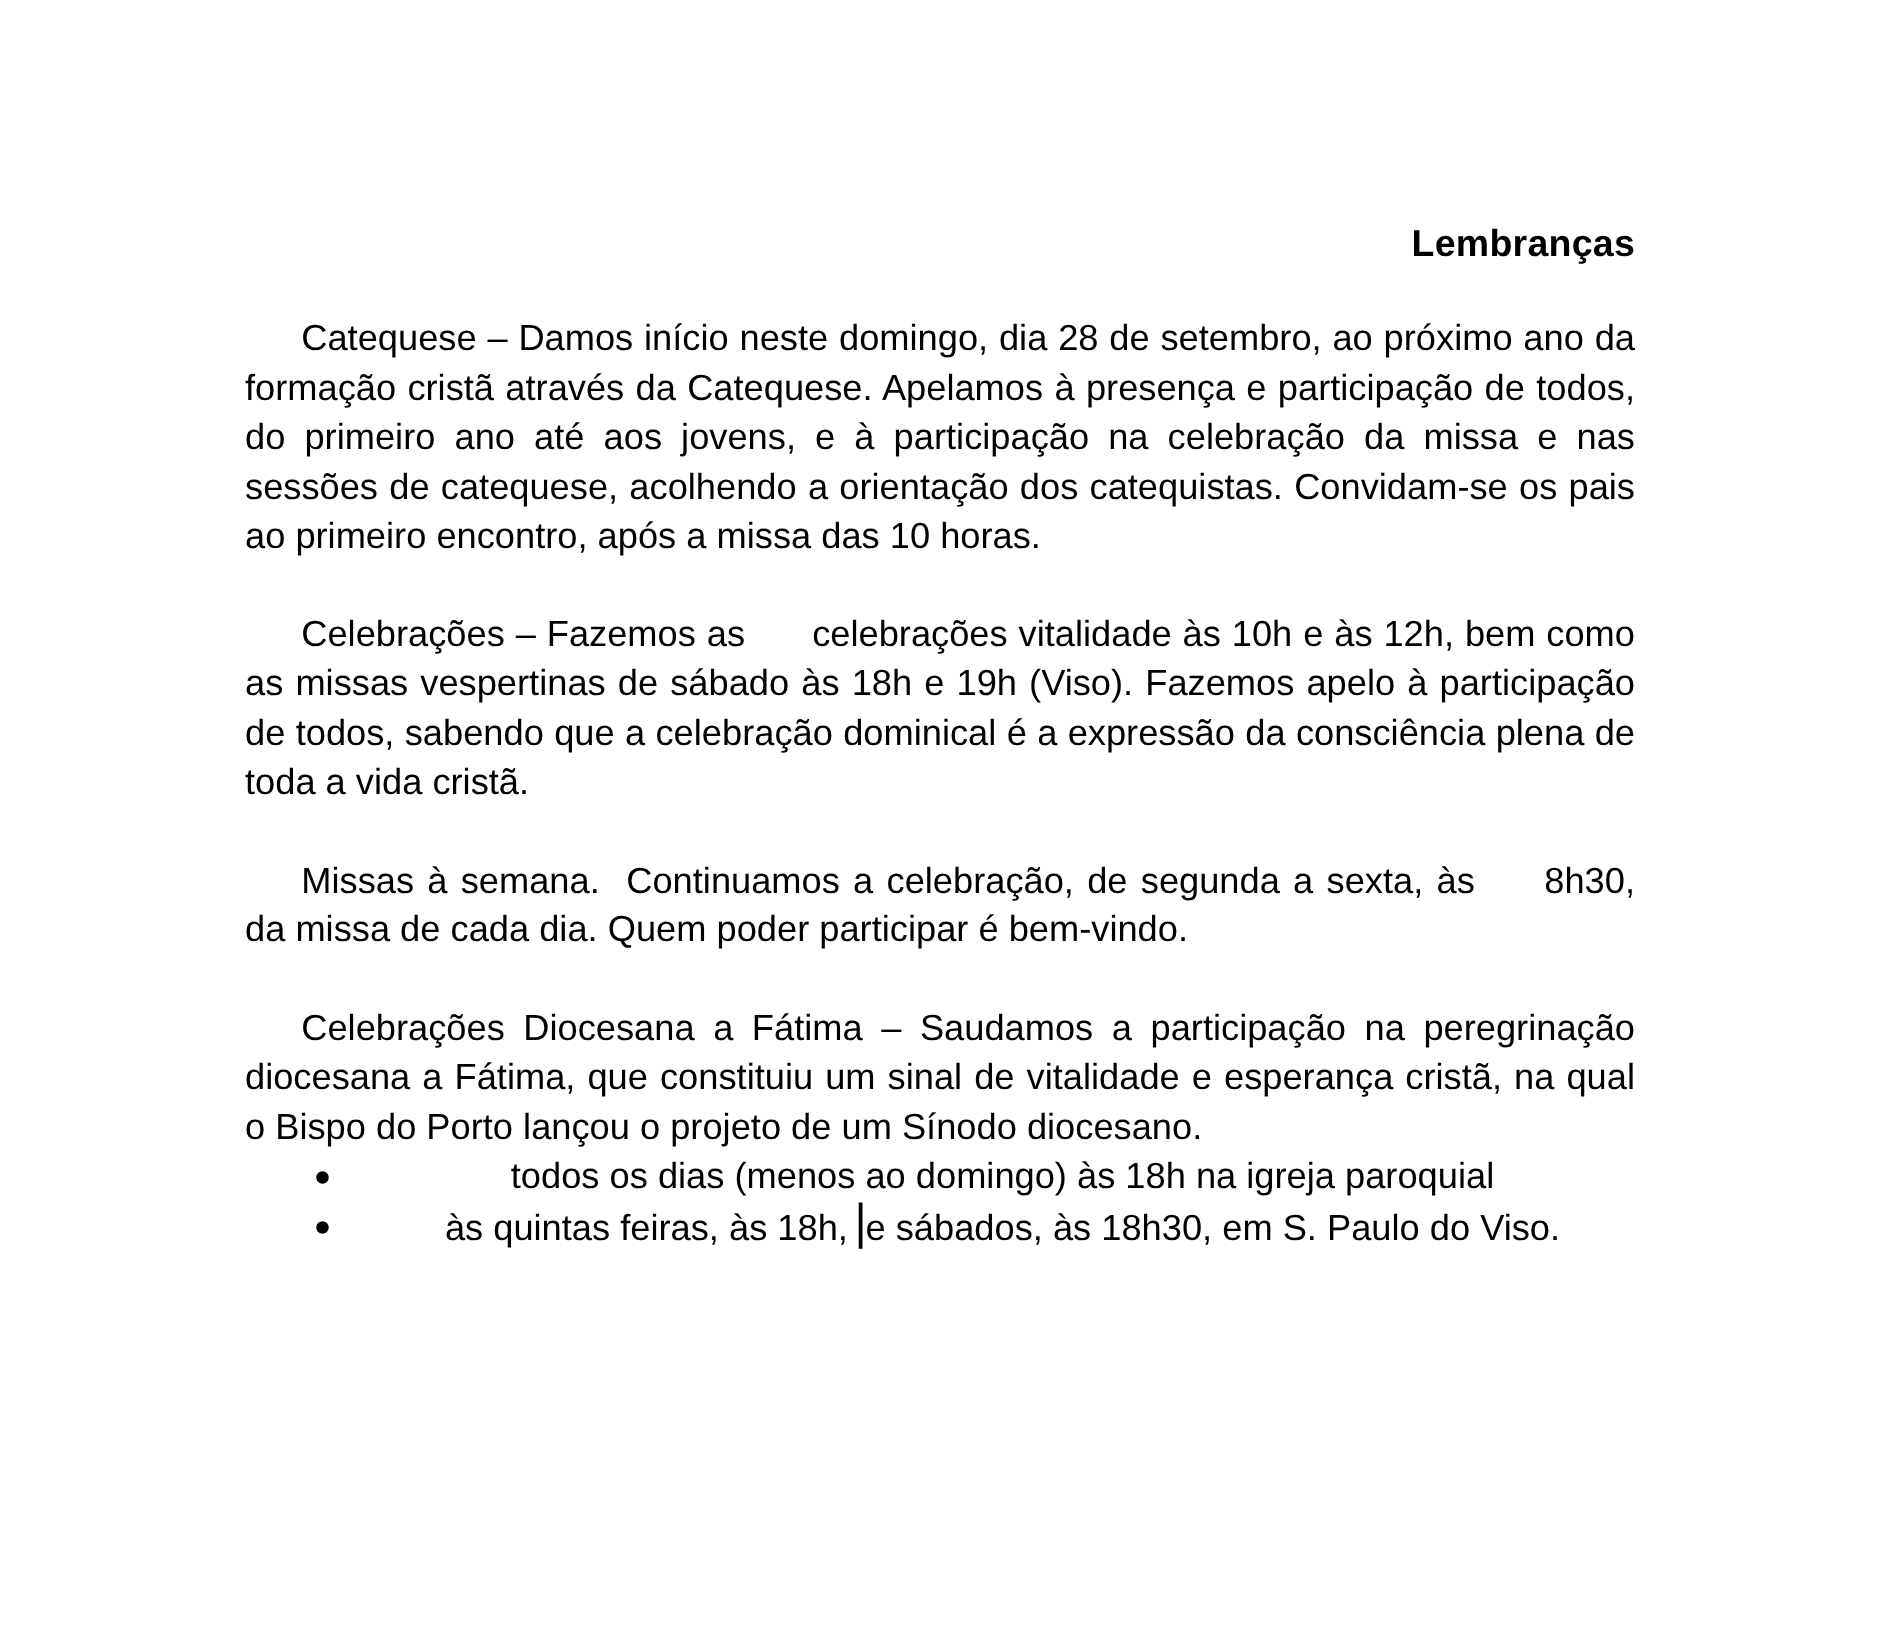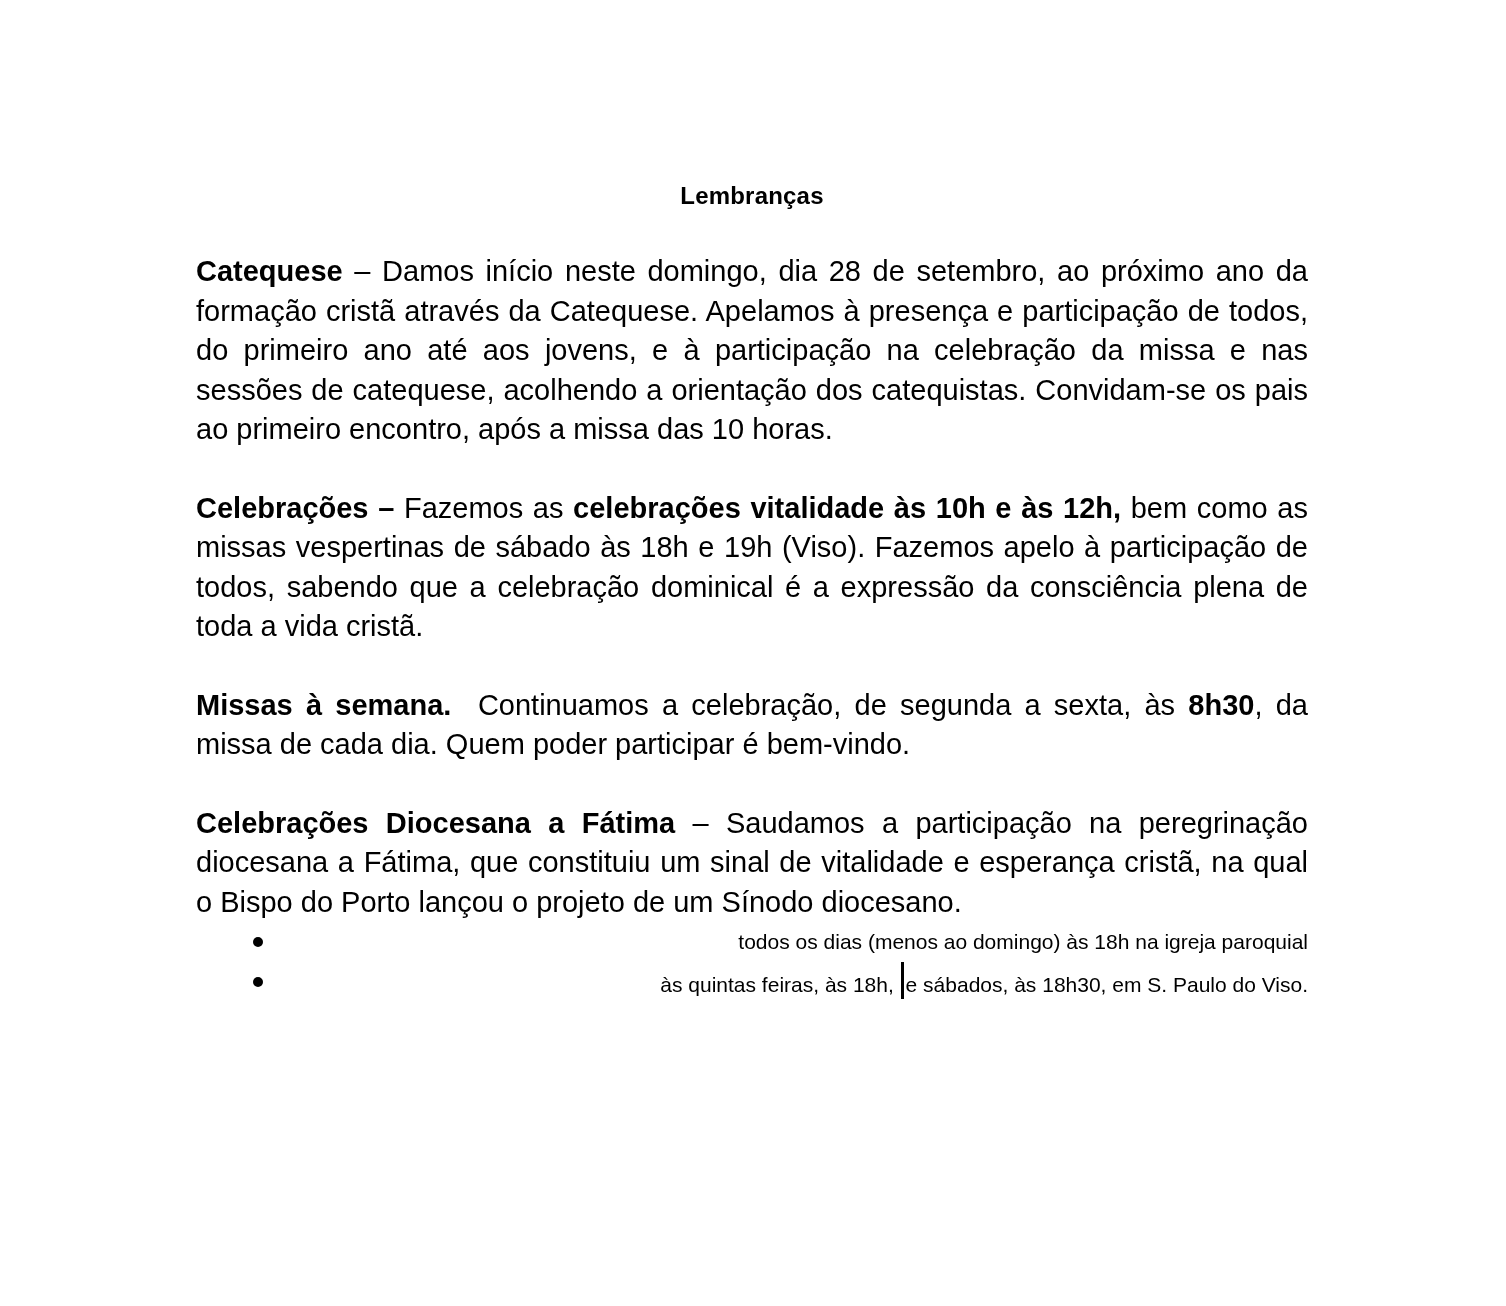--- a/index.html
+++ b/index.html
@@ -16,48 +16,48 @@
     overflow: hidden;
     position: relative;
   }
   .text-block {
     position: absolute;
     left: 196px;
     top: 176px;
     width: 1112px;
   }
   h1.doc-title {
-    font-size: 24px;
+    font-size: 30px;
     line-height: 40px;
     font-weight: bold;
-    text-align: center;
+    text-align: right;
     margin: 0 0 36px 0;
     letter-spacing: 0.2px;
   }
   p.doc-par {
     font-size: 29px;
     line-height: 39.5px;
     text-align: justify;
     margin: 0 0 39px 0;
   }
   p.doc-par:last-of-type {
     margin-bottom: 0;
   }
-  .b { font-weight: bold; }
+  .b { font-weight: normal; margin-left: 45px; }
   ul.doc-bullets {
     list-style: none;
     margin: 0;
     padding: 0;
   }
   ul.doc-bullets li {
     position: relative;
     padding-left: 100px;
-    font-size: 21px;
+    font-size: 29px;
     line-height: 39.5px;
-    text-align: right;
+    text-align: center;
   }
   ul.doc-bullets .dot {
     position: absolute;
     left: 57px;
     top: 15px;
     width: 10px;
     height: 10px;
     border-radius: 50%;
     background: #000000;
   }

